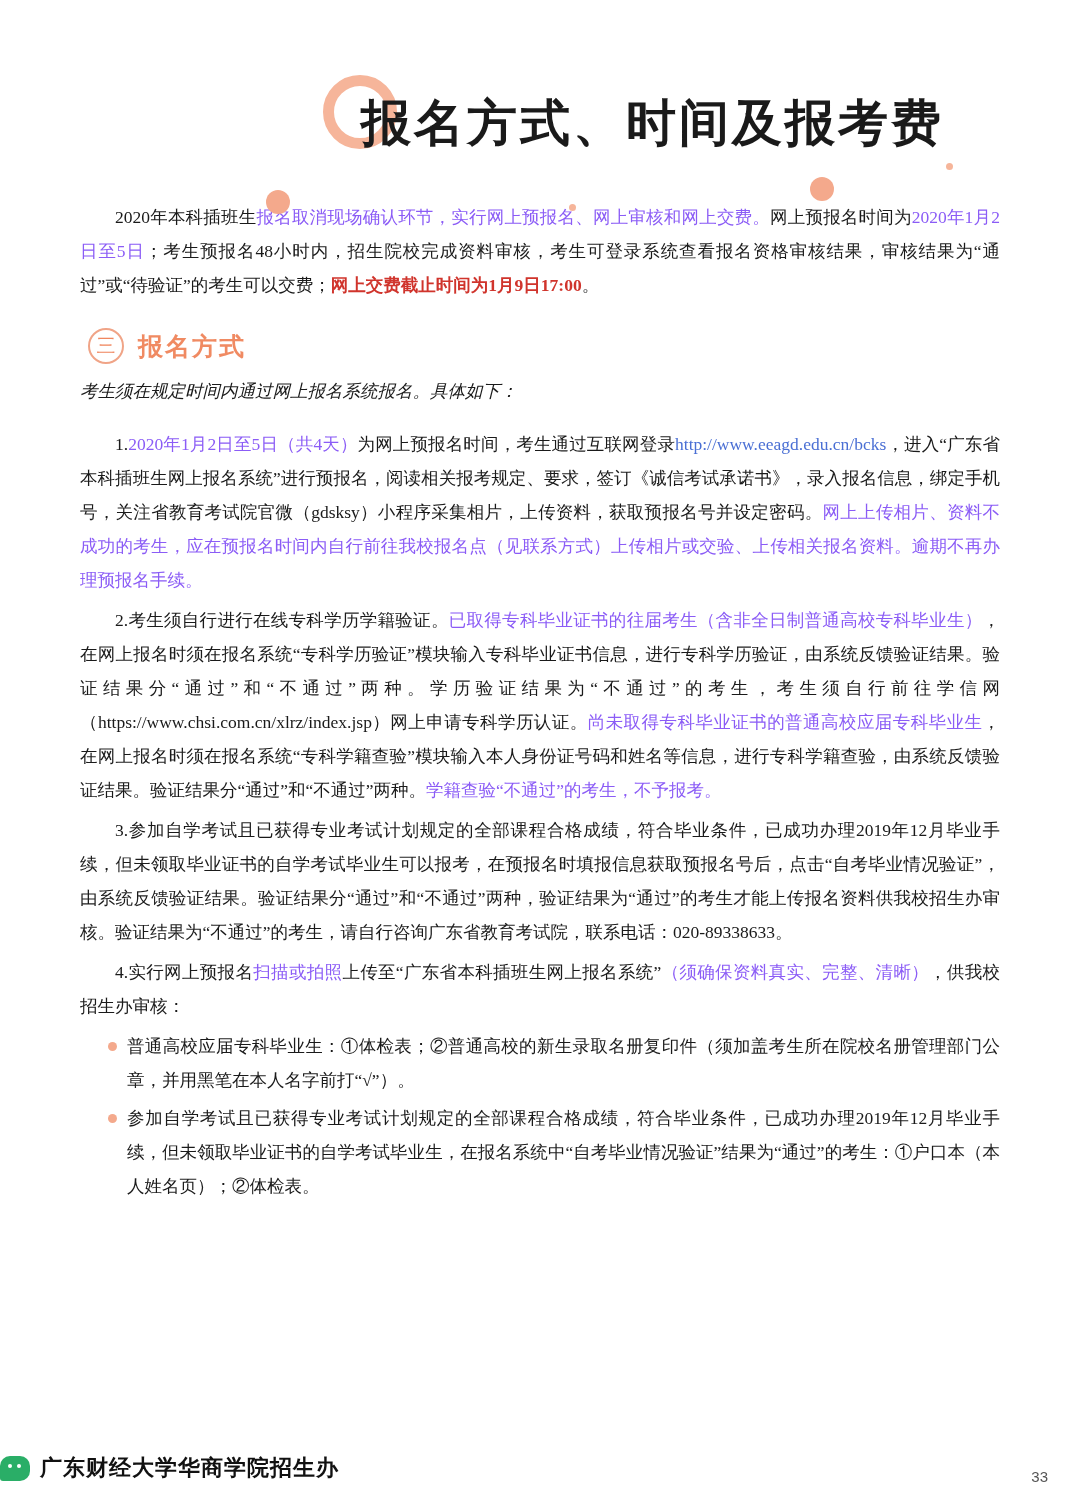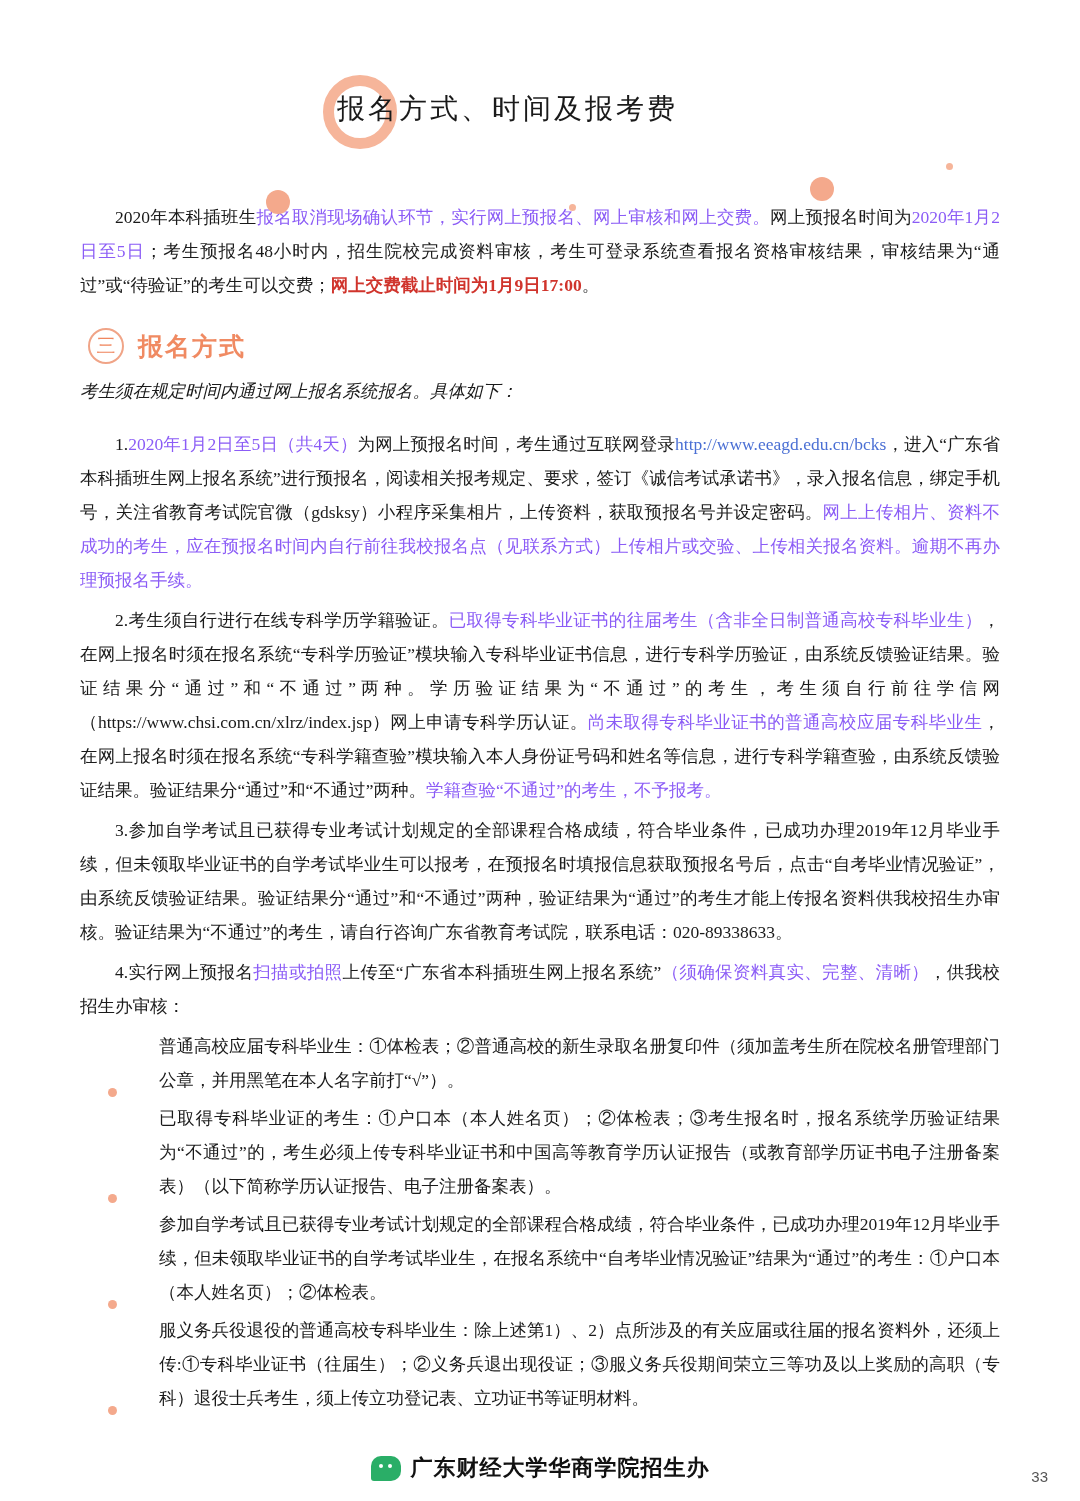--- a/index.html
+++ b/index.html
@@ -68,25 +68,25 @@
     position: absolute;
     left: 866px;
     top: 163px;
     width: 7px;
     height: 7px;
     background: #f6b59a;
     border-radius: 50%;
   }
   h1.doc-title {
     position: absolute;
-    left: 257px;
+    left: 281px;
     top: 90px;
     margin: 0;
-    font-size: 28px;
-    font-weight: normal;
+    font-size: 50px;
+    font-weight: bold;
     letter-spacing: 3px;
     color: #1a1a1a;
     font-family: "Liberation Sans", sans-serif;
   }
 
   
   p {
     margin: 0 0 6px 0;
     font-size: 17.5px;
     line-height: 34px;
@@ -128,23 +128,22 @@
     letter-spacing: 2px;
     font-family: "Liberation Sans", sans-serif;
   }
 
   .lead { margin-bottom: 19px; font-style: italic; }
   .item { text-indent: 2em; }
 
   
   .bullet-row {
     display: flex;
-    align-items: flex-end;
+    align-items: flex-start;
     margin-bottom: 4px;
-    gap: 32px;
   }
   .bullet {
     flex: 0 0 auto;
     width: 9px;
     height: 9px;
     background: #f4a98c;
     border-radius: 50%;
     margin: 13px 10px 0 28px;
   }
   .bullet-text {
@@ -156,21 +155,20 @@
   }
 
   
   .footer {
     position: absolute;
     left: 0;
     bottom: 18px;
     width: 1080px;
     display: flex;
     align-items: center;
-    justify-content: center;
     gap: 10px;
   }
   .wechat-icon {
     width: 30px;
     height: 25px;
     background: #2aae67;
     border-radius: 10px 10px 10px 3px;
     position: relative;
   }
   .wechat-icon::before,
@@ -231,29 +229,21 @@
   <p class="item"><span>3.</span><span>参加自学考试且已获得专业考试计划规定的全部课程合格成绩，符合毕业条件，已成功办理2019年12月毕业手续，但未领取毕业证书的自学考试毕业生可以报考，在预报名时填报信息获取预报名号后，点击“自考毕业情况验证”，由系统反馈验证结果。验证结果分“通过”和“不通过”两种，验证结果为“通过”的考生才能上传报名资料供我校招生办审核。验证结果为“不通过”的考生，请自行咨询广东省教育考试院，联系电话：020-89338633。</span></p>
 
   <p class="item"><span>4.</span><span>实行网上预报名</span><span class="blue">扫描或拍照</span><span>上传至“广东省本科插班生网上报名系统”</span><span class="blue">（须确保资料真实、完整、清晰）</span><span>，供我校招生办审核：</span></p>
 
   <div class="bullet-row">
     <span class="bullet"></span>
     <span class="bullet-text">普通高校应届专科毕业生：①体检表；②普通高校的新生录取名册复印件（须加盖考生所在院校名册管理部门公章，并用黑笔在本人名字前打“√”）。</span>
   </div>
   <div class="bullet-row">
     <span class="bullet"></span>
-    <span class="bullet-text">已取得专科毕业证的考生：①户口本（本人姓名页）；②体检表；③考生报名时，报名系统学历验证结果为“不通过”的，考生必须上传专科毕业证书和中国高等教育学历认证报告（或教育部学历证书电子注册备案表）（以下简称学历认证报告、电子注册备案表）。</span>
-  </div>
-  <div class="bullet-row">
-    <span class="bullet"></span>
     <span class="bullet-text">参加自学考试且已获得专业考试计划规定的全部课程合格成绩，符合毕业条件，已成功办理2019年12月毕业手续，但未领取毕业证书的自学考试毕业生，在报名系统中“自考毕业情况验证”结果为“通过”的考生：①户口本（本人姓名页）；②体检表。</span>
-  </div>
-  <div class="bullet-row">
-    <span class="bullet"></span>
-    <span class="bullet-text">服义务兵役退役的普通高校专科毕业生：除上述第1）、2）点所涉及的有关应届或往届的报名资料外，还须上传:①专科毕业证书（往届生）；②义务兵退出现役证；③服义务兵役期间荣立三等功及以上奖励的高职（专科）退役士兵考生，须上传立功登记表、立功证书等证明材料。</span>
   </div>
 
   <div class="footer">
     <span class="wechat-icon"></span>
     <span class="footer-text">广东财经大学华商学院招生办</span>
   </div>
   <div class="page-number">33</div>
 
 </div>
 

